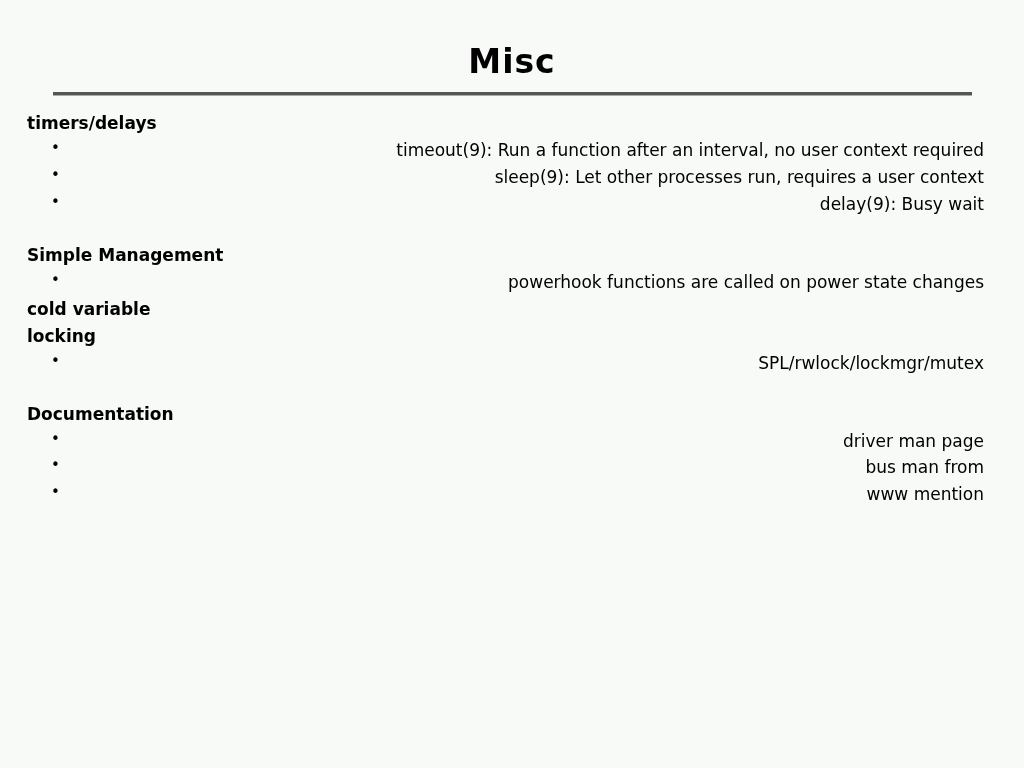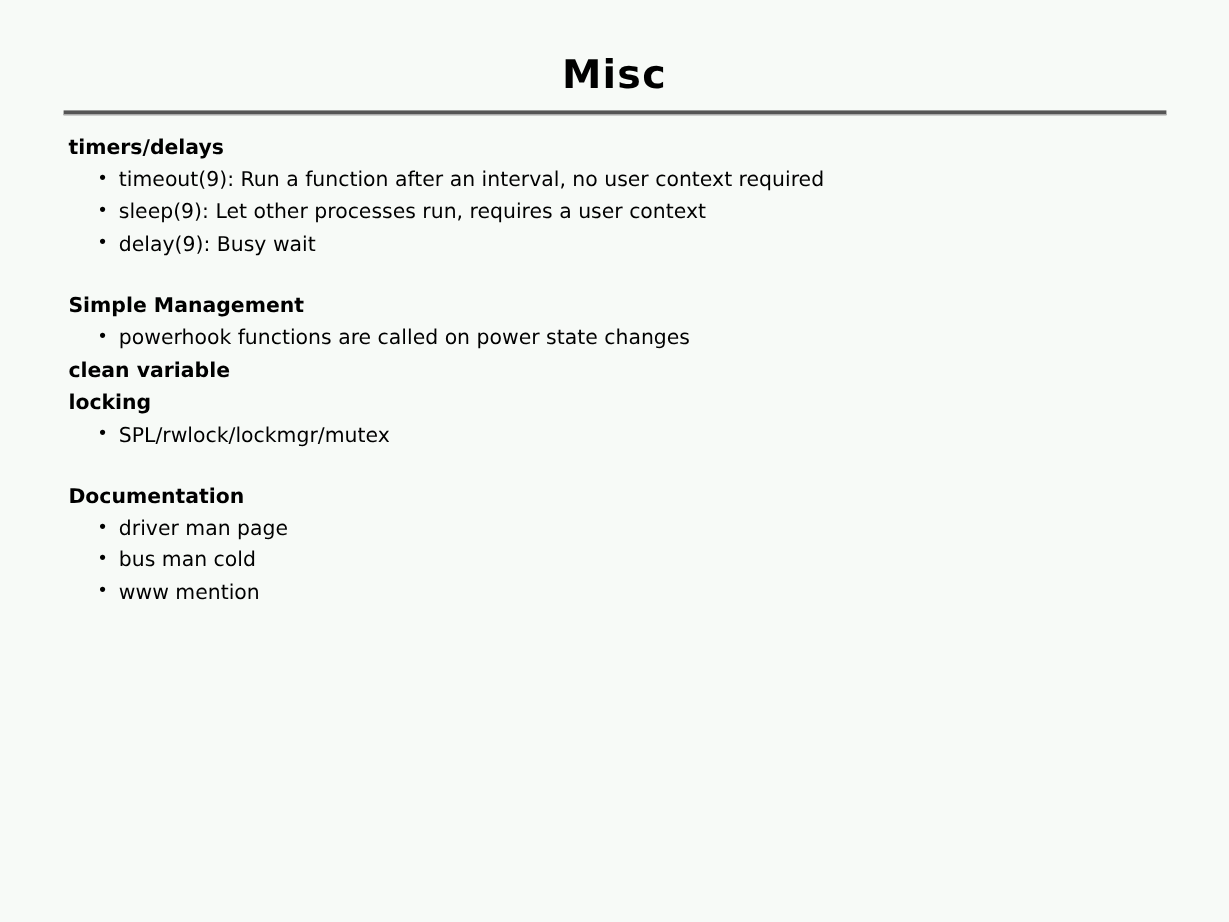--- a/index.html
+++ b/index.html
@@ -33,21 +33,21 @@
   }
   .title-rule {
     margin: 12px auto 0 auto;
     width: 919px;
     height: 3px;
     background: #555555;
     border-bottom: 1px solid #aaaaaa;
   }
   .content {
     margin-top: 14px;
-    padding-left: 57px;
+    padding-left: 27px;
     padding-right: 40px;
   }
   .group {
     margin: 0;
   }
   .heading {
     font-size: 17px;
     font-weight: bold;
     line-height: 1.6;
     margin: 0;
@@ -59,20 +59,21 @@
     margin: 0;
     padding: 0 0 0 22px;
   }
   .bullet {
     position: relative;
     font-size: 17px;
     line-height: 1.56;
     padding-left: 20px;
     margin: 0;
     white-space: nowrap;
+    text-align: right;
   }
   .bullet::before {
     content: "\2022";
     position: absolute;
     left: 2px;
     top: -1px;
     font-size: 15px;
     line-height: 1.62;
   }
   .spacer-lg {
@@ -105,35 +106,35 @@
 
     <div class="group">
       <div class="heading">Simple Management</div>
       <ul class="bullets">
         <li class="bullet">powerhook functions are called on power state changes</li>
       </ul>
     </div>
 
 
     <div class="group">
-      <div class="heading">clean variable</div>
+      <div class="heading">cold variable</div>
     </div>
 
     <div class="group">
       <div class="heading">locking</div>
       <ul class="bullets">
         <li class="bullet">SPL/rwlock/lockmgr/mutex</li>
       </ul>
     </div>
 
     <div class="spacer-md"></div>
 
     <div class="group">
       <div class="heading">Documentation</div>
       <ul class="bullets">
         <li class="bullet">driver man page</li>
-        <li class="bullet">bus man cold</li>
+        <li class="bullet">bus man from</li>
         <li class="bullet">www mention</li>
       </ul>
     </div>
 
   </div>
 </div>
 
 </body></html>

